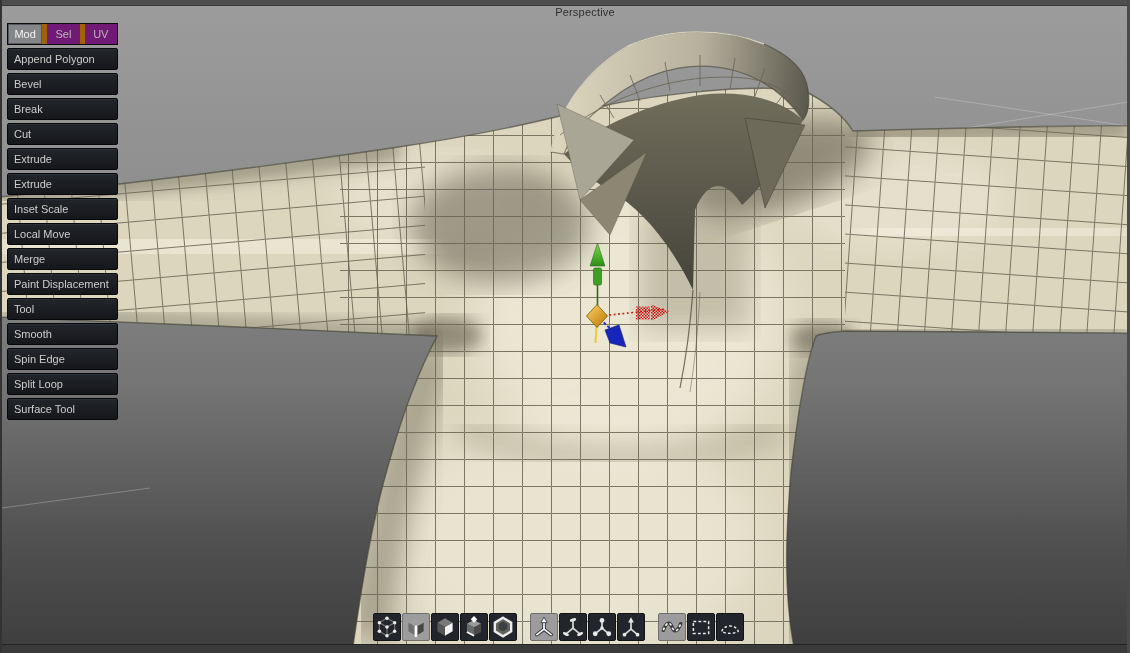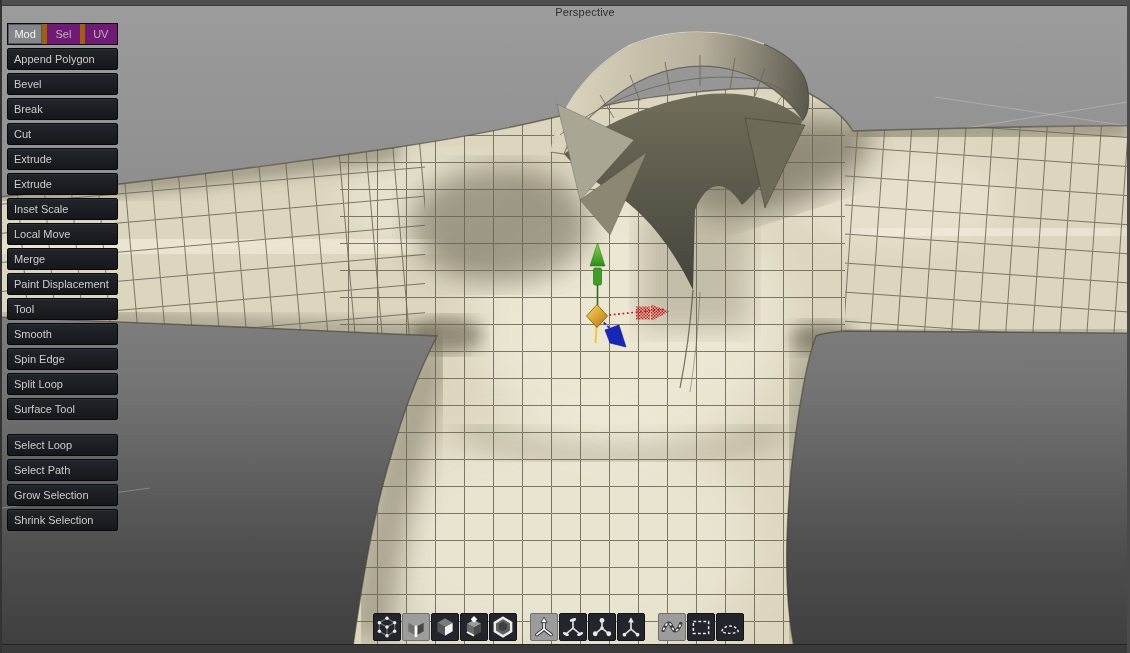--- a/index.html
+++ b/index.html
@@ -242,26 +242,20 @@
     <div class="tool-btn">Local Move</div>
     <div class="tool-btn">Merge</div>
     <div class="tool-btn">Paint Displacement</div>
     <div class="tool-btn">Tool</div>
     <div class="tool-btn">Smooth</div>
     <div class="tool-btn">Spin Edge</div>
     <div class="tool-btn">Split Loop</div>
     <div class="tool-btn">Surface Tool</div>
   </div>
   <div class="group-gap"></div>
-  <div>
-    <div class="tool-btn">Select Loop</div>
-    <div class="tool-btn">Select Path</div>
-    <div class="tool-btn">Grow Selection</div>
-    <div class="tool-btn">Shrink Selection</div>
-  </div>
 </div>
 
 <div class="bottom-toolbar">
 
   <div class="tb-btn">
     <svg width="24" height="24" viewBox="0 0 22 22">
       <path d="M11 3 L18 7 V15 L11 19 L4 15 V7 Z" fill="none" stroke="#6e6e6e" stroke-width="1.2"></path>
       <path d="M4 7 L11 11 L18 7 M11 11 V19" fill="none" stroke="#6e6e6e" stroke-width="1.2"></path>
       <g fill="#ececec">
         <circle cx="11" cy="3" r="1.6"></circle>

